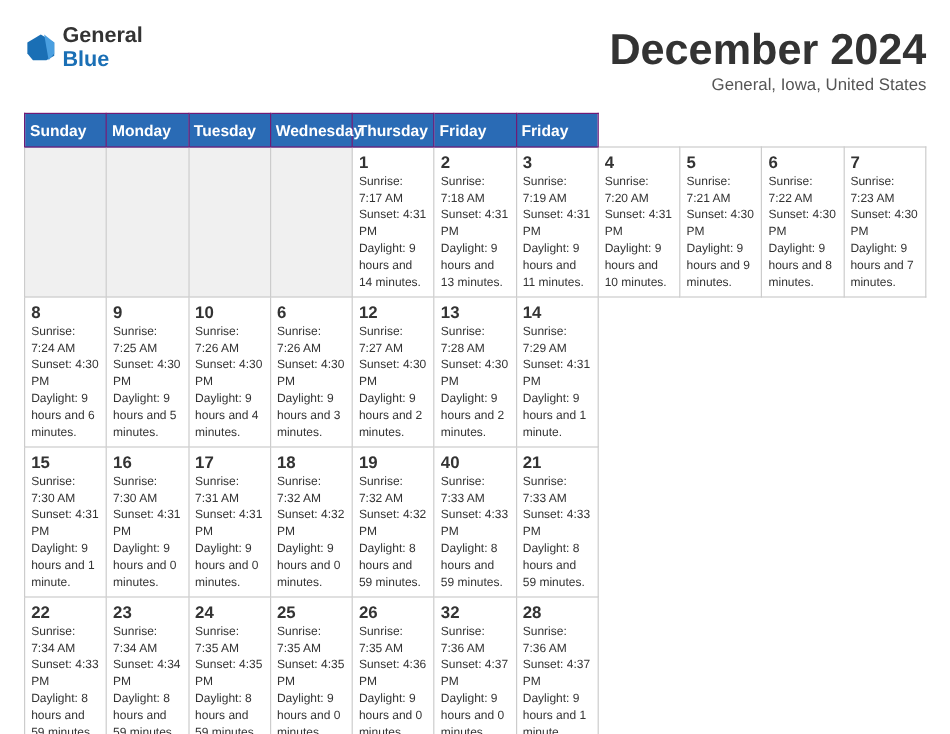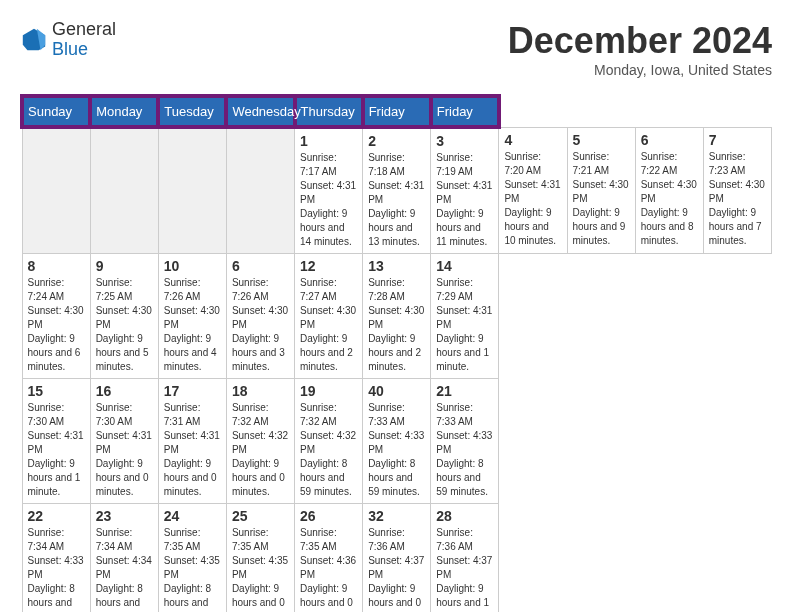--- a/index.html
+++ b/index.html
@@ -16,21 +16,21 @@
       align-items: flex-start;
       margin-bottom: 16px;
     }
     .logo {
       display: flex;
       align-items: center;
       gap: 4px;
     }
     .logo-text {
       font-size: 18px;
-      font-weight: normal;
+      font-weight: bold;
       color: #333;
       line-height: 1.1;
     }
     .logo-icon {
       width: 28px;
       height: 28px;
     }
     .title-area {
       text-align: right;
       margin-left: 12px;
@@ -46,24 +46,24 @@
     }
     table {
       width: 100%;
       border-collapse: collapse;
       table-layout: fixed;
     }
     th {
       background-color: #2a6bb5;
       color: #fff;
       font-size: 13px;
-      font-weight: normal;
+      font-weight: bold;
       padding: 6px 4px;
       text-align: left;
-      border: 4px solid #701a75;
+      border: 1px solid #701a75;
     }
     td {
       border: 1px solid #ccc;
       vertical-align: top;
       padding: 4px 5px;
       font-size: 10.5px;
       color: #333;
       background: #fff;
       height: 90px;
     }
@@ -91,21 +91,21 @@
       <polygon points="15,3 27,10 27,22 20,26 8,26 3,20 3,10" fill="#1a6fb5"></polygon>
       <polygon points="18,3 27,10 27,20 22,26" fill="#4a9fe0"></polygon>
     </svg>
     <div class="logo-text">
       <div>General</div>
       <div style="color:#1a6fb5">Blue</div>
     </div>
   </div>
   <div class="title-area">
     <div class="calendar-title">December 2024</div>
-    <div class="calendar-subtitle">Monday, Iowa, United States</div>
+    <div class="calendar-subtitle">General, Iowa, United States</div>
   </div>
 </div>
 
 <table>
   <thead>
     <tr>
     <th>Sunday</th>
         <th>Monday</th>
         <th>Tuesday</th>
         <th>Wednesday</th>

